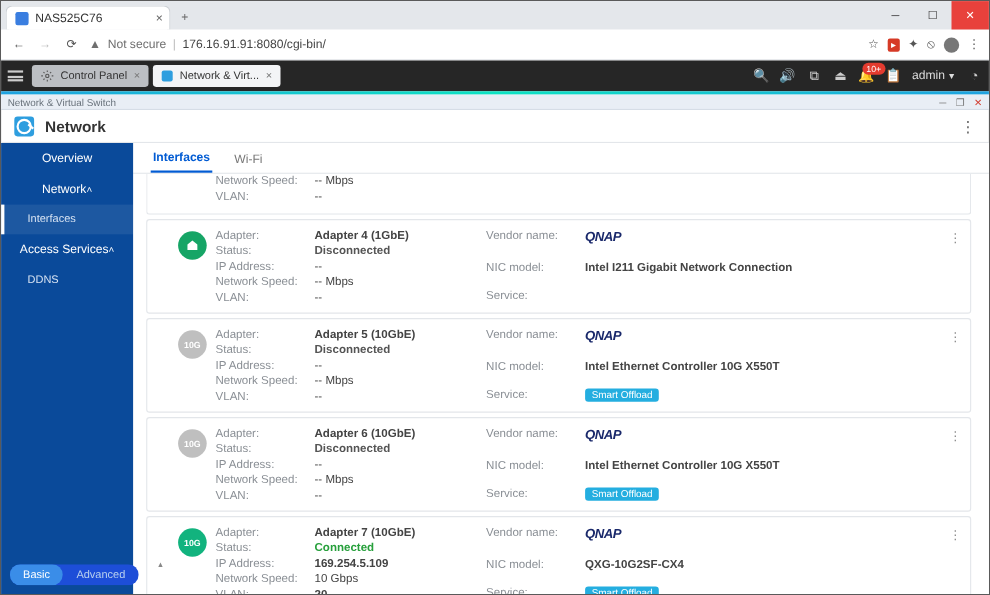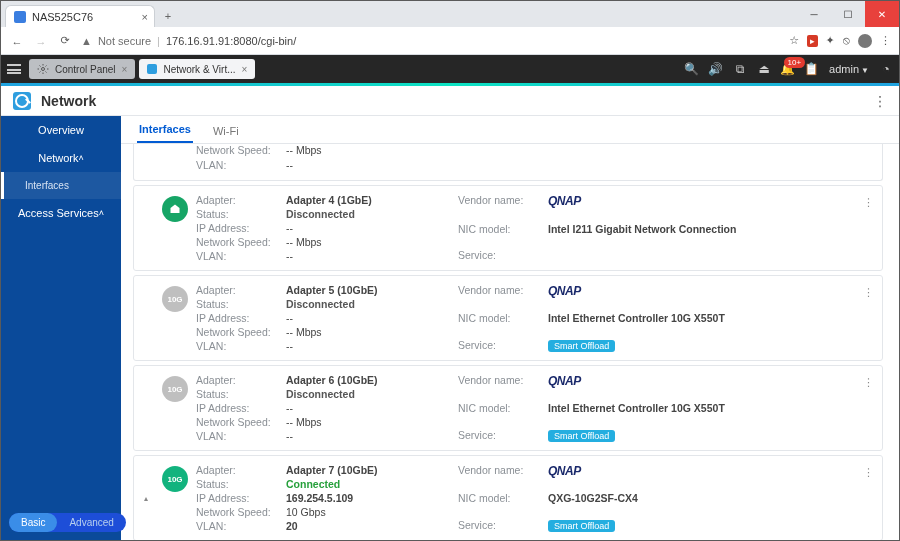--- a/index.html
+++ b/index.html
@@ -65,21 +65,21 @@
   .sbtoggle span{padding:4px 12px;border-radius:11px}
   .sbtoggle .on{background:#3a8de8;color:#fff}
   .content{flex:1;display:flex;flex-direction:column;overflow:hidden;background:#fff}
   .ctabs{height:28px;display:flex;align-items:flex-end;padding:0 16px;border-bottom:1px solid var(--panelborder);gap:18px}
   .ctab{padding:6px 2px;color:#777;cursor:pointer}
   .ctab.active{color:var(--qblue);font-weight:bold;border-bottom:2px solid var(--qblue)}
   .scroll{flex:1;overflow-y:auto;overflow-x:hidden;padding:0 4px 0 0}
   .panel{border:1px solid var(--panelborder);border-radius:3px;margin:4px 12px;padding:8px 10px;position:relative}
   .row{display:flex;gap:8px}
   .chunk1{display:grid;grid-template-columns:90px 140px;row-gap:2px;font-size:10.5px}
-  .chunk2{display:grid;grid-template-columns:90px auto;row-gap:14px;font-size:10.5px;margin-left:24px}
+  .chunk2{display:grid;grid-template-columns:90px auto;row-gap:14px;font-size:10.5px;margin-left:8px}
   .adaptername{font-weight:bold;color:#444}
   .connected{color:#27a03c;font-weight:bold}
   .disconnected{color:#555;font-weight:bold}
   .qnaplogo{font-weight:900;font-style:italic;color:#1a296b;font-size:12px;letter-spacing:-0.5px}
   .svcbadge{display:inline-block;background:var(--cyan-badge);color:#fff;font-size:9px;padding:1px 6px;border-radius:3px}
   .svcbadge.wol{background:#2a6fd6}
   .panel .more{position:absolute;right:8px;top:10px;color:#888}
   .aicon{width:26px;height:26px;border-radius:50%;display:flex;align-items:center;justify-content:center;color:#fff;font-size:8px;font-weight:bold;margin-top:2px;flex-shrink:0}
   .aicon.g1g{background:#16a566}
   .aicon.g10g{background:#12b37e}
@@ -155,20 +155,28 @@
       <span class="qicon">⧉</span>
       <span class="qicon">⏏</span>
       <span class="qicon bell">🔔<span class="cnt">10+</span></span>
       <span class="qicon">📋</span>
       <span style="color:#ddd"><span>admin</span><span class="ucaret">▼</span></span>
       <span class="qicon">◔</span>
     </div>
   </div>
   <div class="gradline"></div>
 
+  <div class="titlebar">
+    <span>Network &amp; Virtual Switch</span>
+    <span class="titlewbtns">
+      <span>─</span>
+      <span>❐</span>
+      <span class="closex2">✕</span>
+    </span>
+  </div>
 
   <div class="appbody">
     <div class="apphdr">
       <span class="applogo"></span>
       <span class="apptitle">Network</span>
       <span class="appmore">⋮</span>
     </div>
 
     <div class="appmain">
 
@@ -178,20 +186,21 @@
           </div>
         <div class="sbitem sbhead">
             <span>Network</span>
             <span style="font-size:9px">˄</span>
           </div>
         <div class="sbitem sbsub active"><span>Interfaces</span></div>
         <div class="sbitem sbhead">
             <span>Access Services</span>
             <span style="font-size:9px">˄</span>
           </div>
+        <div class="sbitem sbsub"><span>DDNS</span></div>
         <div class="sbtoggle">
           <span class="on">Basic</span>
           <span style="color:#b8d0ee">Advanced</span>
         </div>
       </div>
 
       <div class="content">
         <div class="ctabs">
           <div class="ctab active">Interfaces</div>
           <div class="ctab">Wi-Fi</div>

